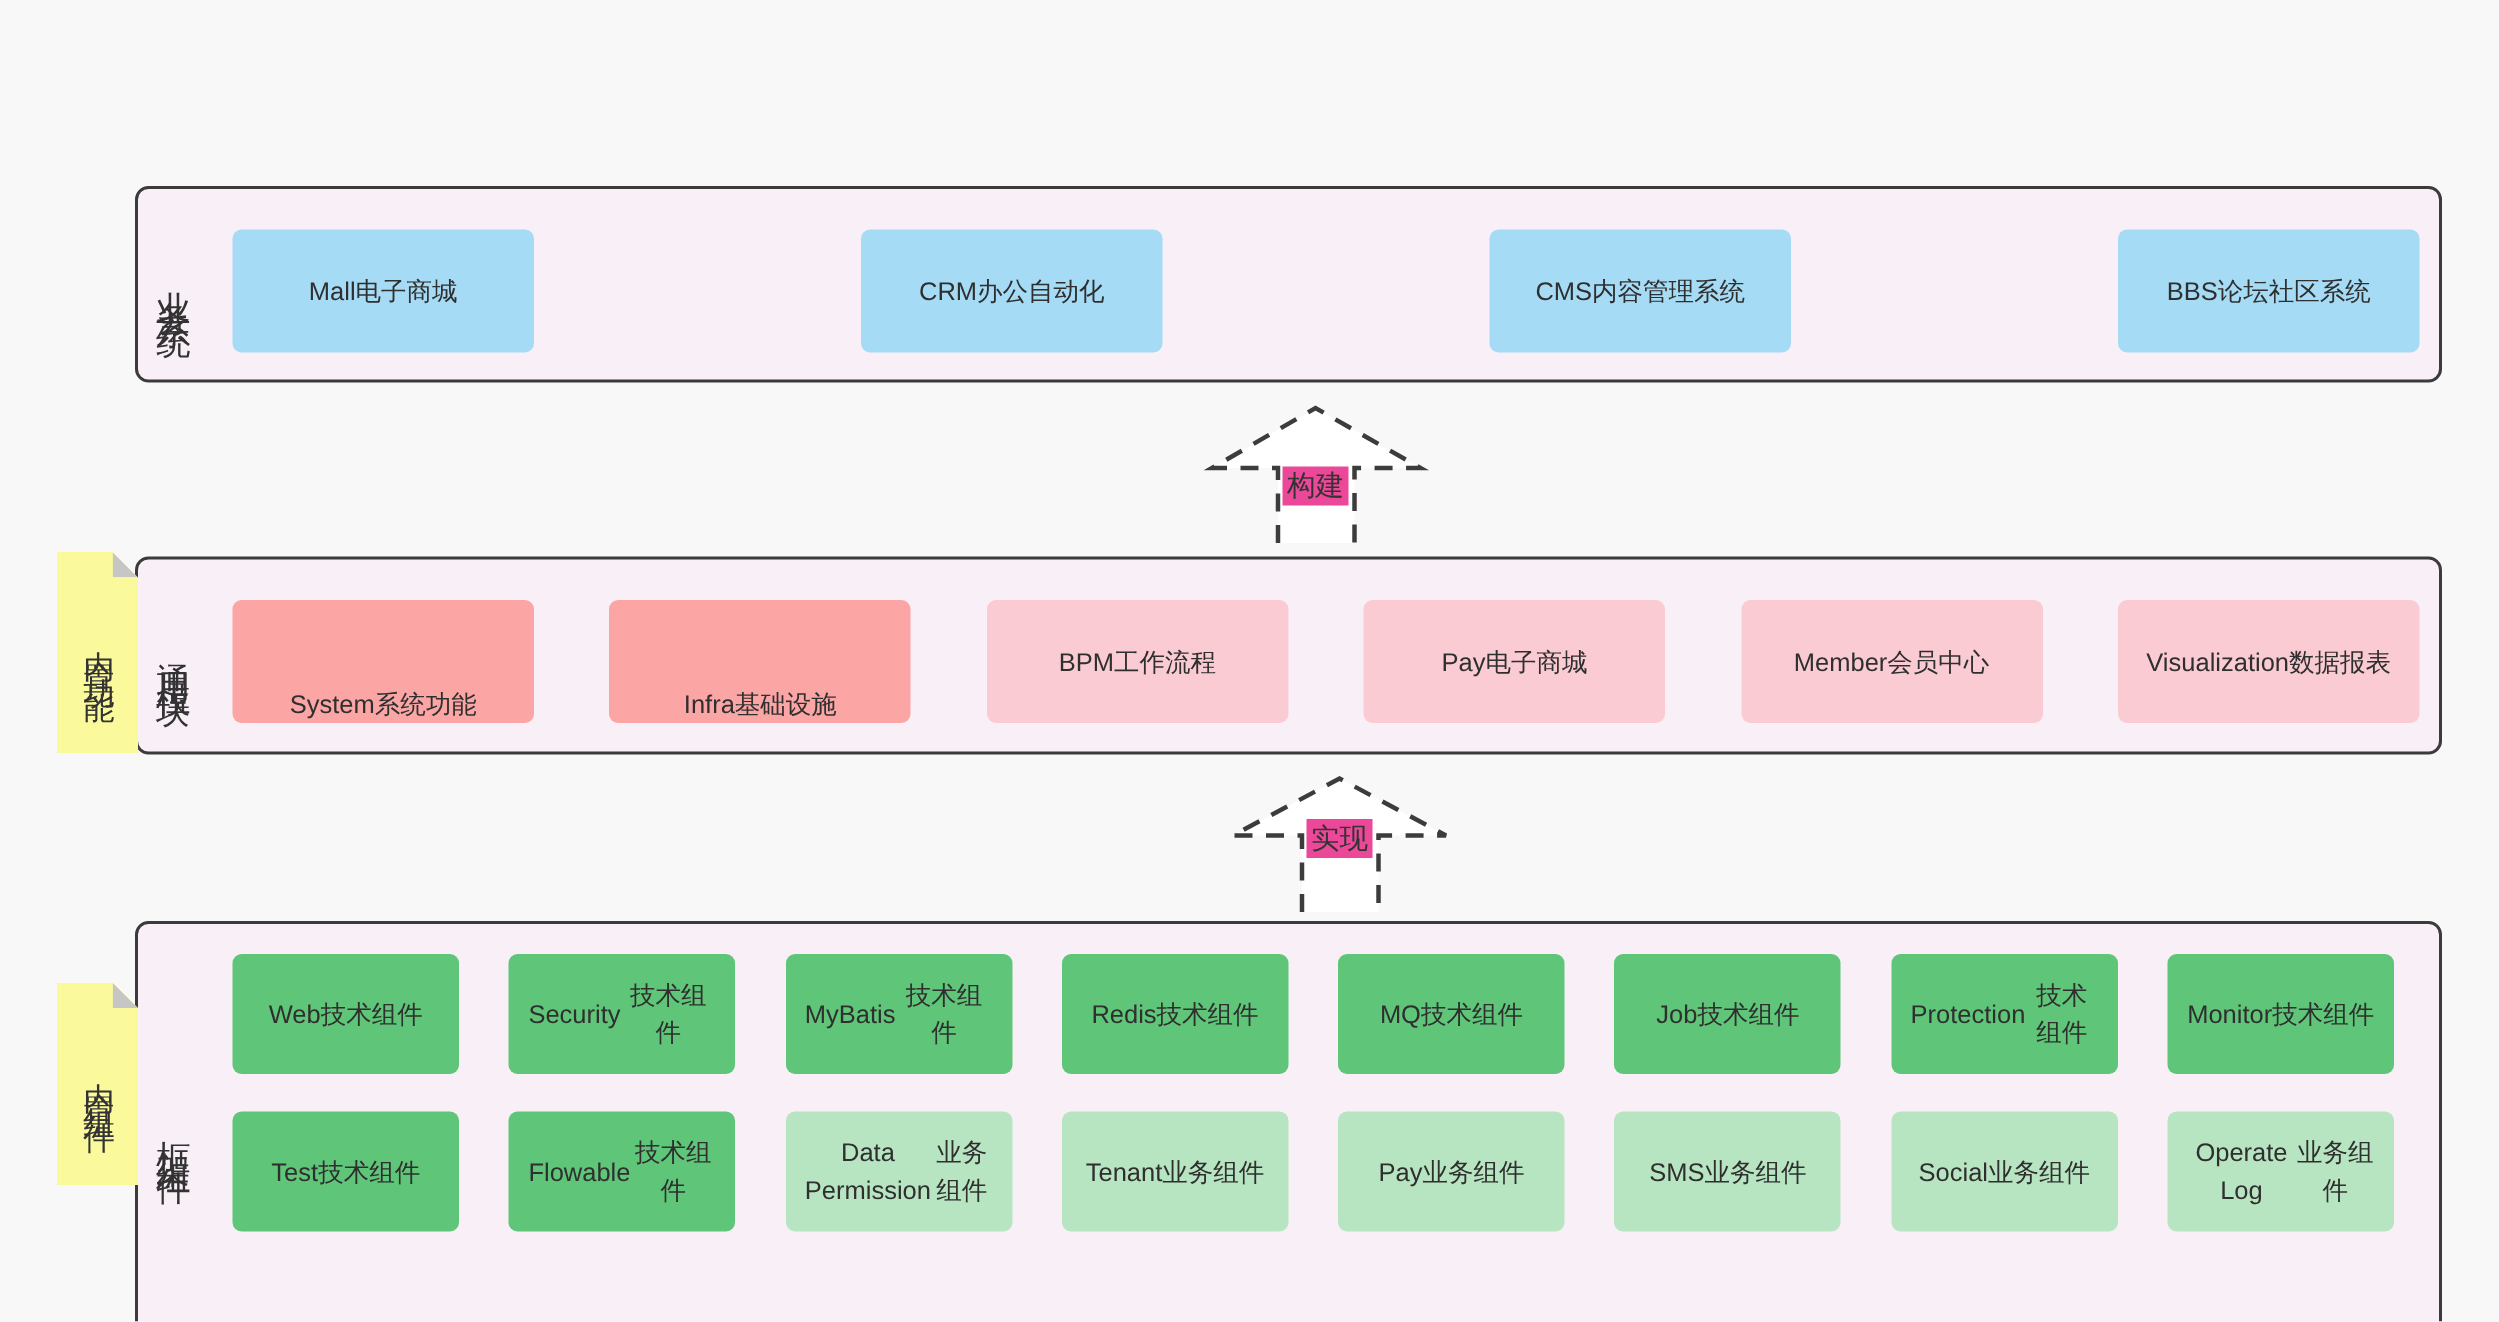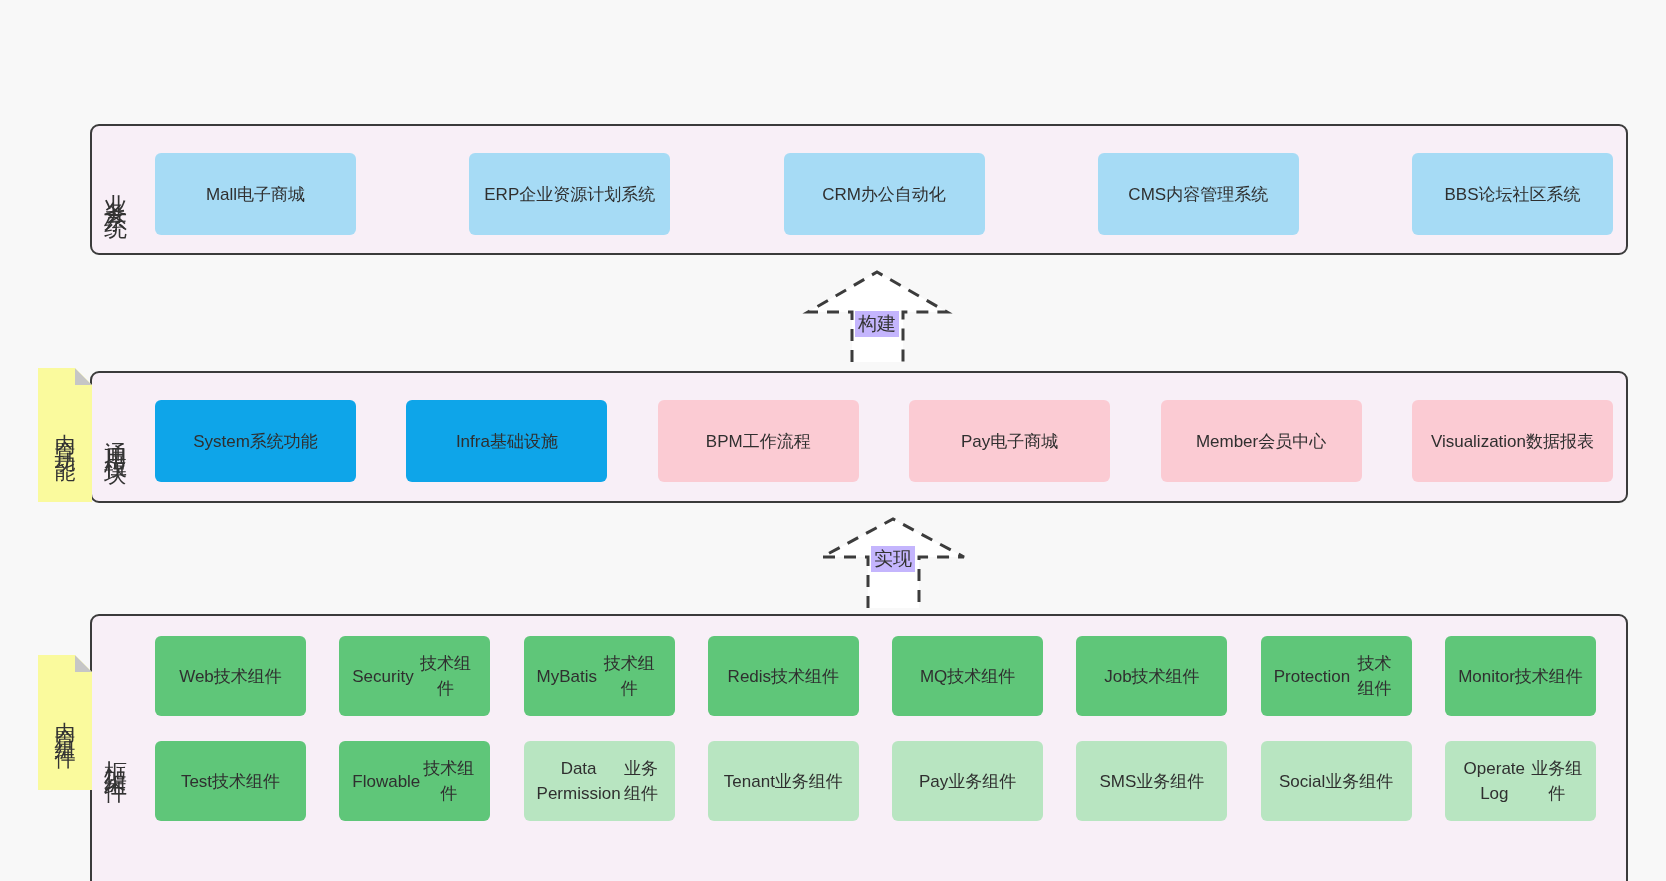--- a/index.html
+++ b/index.html
@@ -31,21 +31,21 @@
   .row1{top:20px;}
   .row2{top:125px;}
   .box{
     width:201px;height:82px;border-radius:6px;
     display:flex;flex-direction:row;justify-content:center;align-items:center;
     text-align:center;font-size:17px;line-height:25px;color:#2f2f2f;
     box-sizing:border-box;padding:0 10px;
   }
   .layer3 .box{width:151px;height:80px;padding:0 13px;}
   .blue{background:#a6dbf5;}
-  .red{background:#0ea5e9;}
+  .red{background:#fca5a5;align-items:flex-end;}
   .pink{background:#fbcbd3;}
   .green{background:#5fc679;}
   .lgreen{background:#b8e5c1;}
   .note{
     position:absolute;left:38px;width:54px;background:#fafa9d;z-index:3;
     clip-path:polygon(0 0,calc(100% - 17px) 0,100% 17px,100% 100%,0 100%);
     display:flex;align-items:center;justify-content:center;
   }
   .note1{top:368px;height:134px;}
   .note2{top:655px;height:135px;}
@@ -56,40 +56,36 @@
   .note-text{
     writing-mode:vertical-lr;text-orientation:upright;
     font-size:21px;letter-spacing:9px;color:#333;white-space:nowrap;
   }
   .arrow{position:absolute;width:155px;height:100px;z-index:2;}
   .arrow1{left:800px;top:266px;}
   .arrow2{left:815px;top:513px;}
   .arrow svg{position:absolute;left:0;top:0;}
   .arrow-label{
     position:absolute;transform:translate(-50%,-50%);
-    background:#c4b5fd;padding:0 3px;font-size:19px;color:#333;white-space:nowrap;
+    background:#ec4899;padding:0 3px;font-size:19px;color:#333;white-space:nowrap;
   }
   .arrow1 .arrow-label{left:77px;top:58px;}
   .arrow2 .arrow-label{left:78px;top:46px;}
 </style>
 </head>
 <body>
 
 <div class="canvas">
 
   <section class="layer layer1">
     <div class="layer-label">业务系统</div>
     <div class="row">
       <div class="box blue">
         <div>Mall</div>
         <div>电子商城</div>
-      </div>
-      <div class="box blue">
-        <div>ERP</div>
-        <div>企业资源计划系统</div>
       </div>
       <div class="box blue">
         <div>CRM</div>
         <div>办公自动化</div>
       </div>
       <div class="box blue">
         <div>CMS</div>
         <div>内容管理系统</div>
       </div>
       <div class="box blue">

